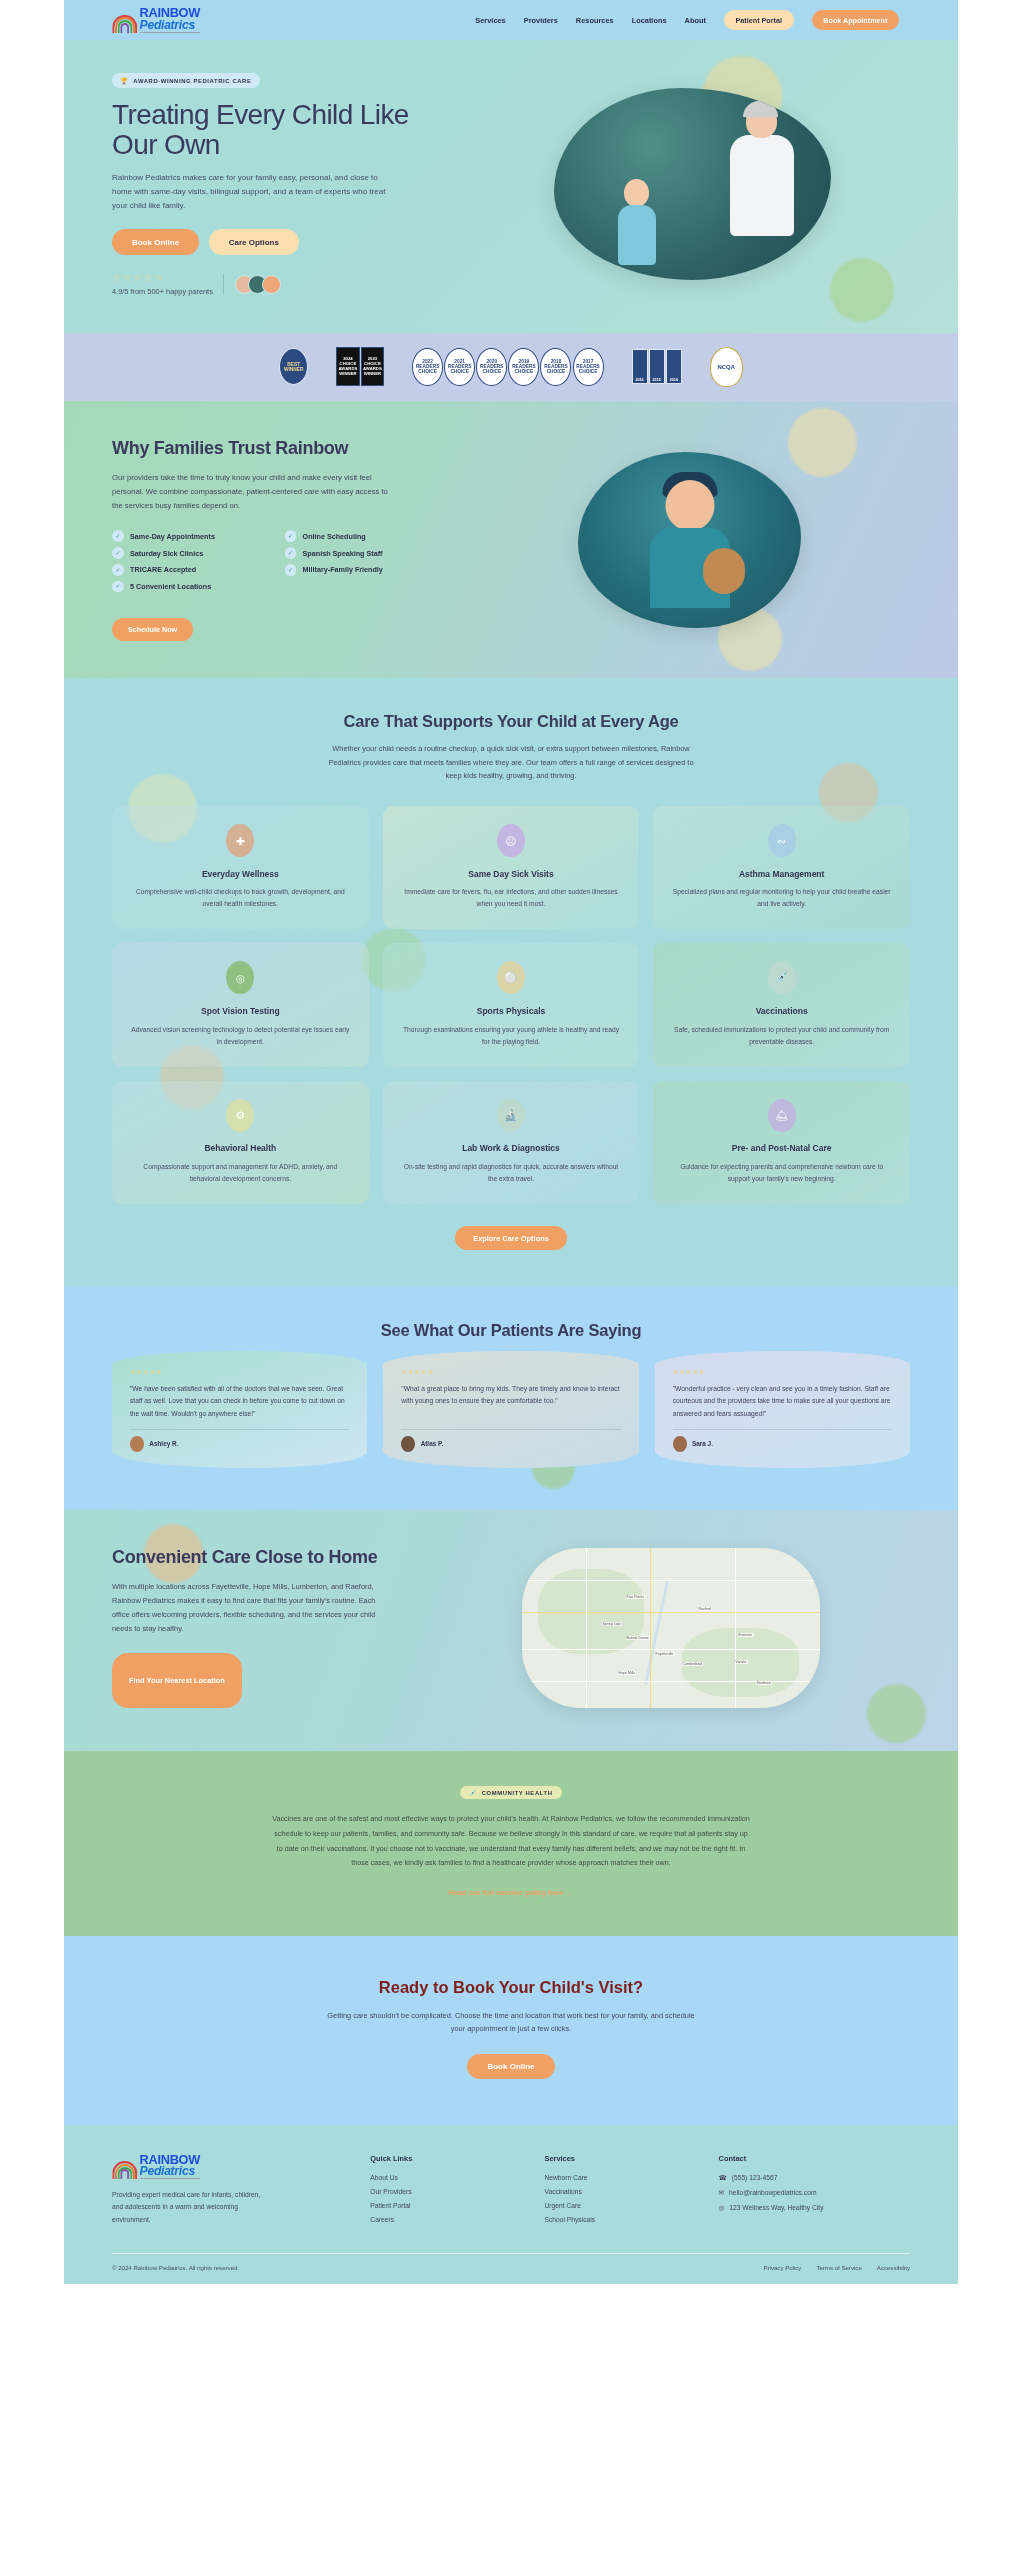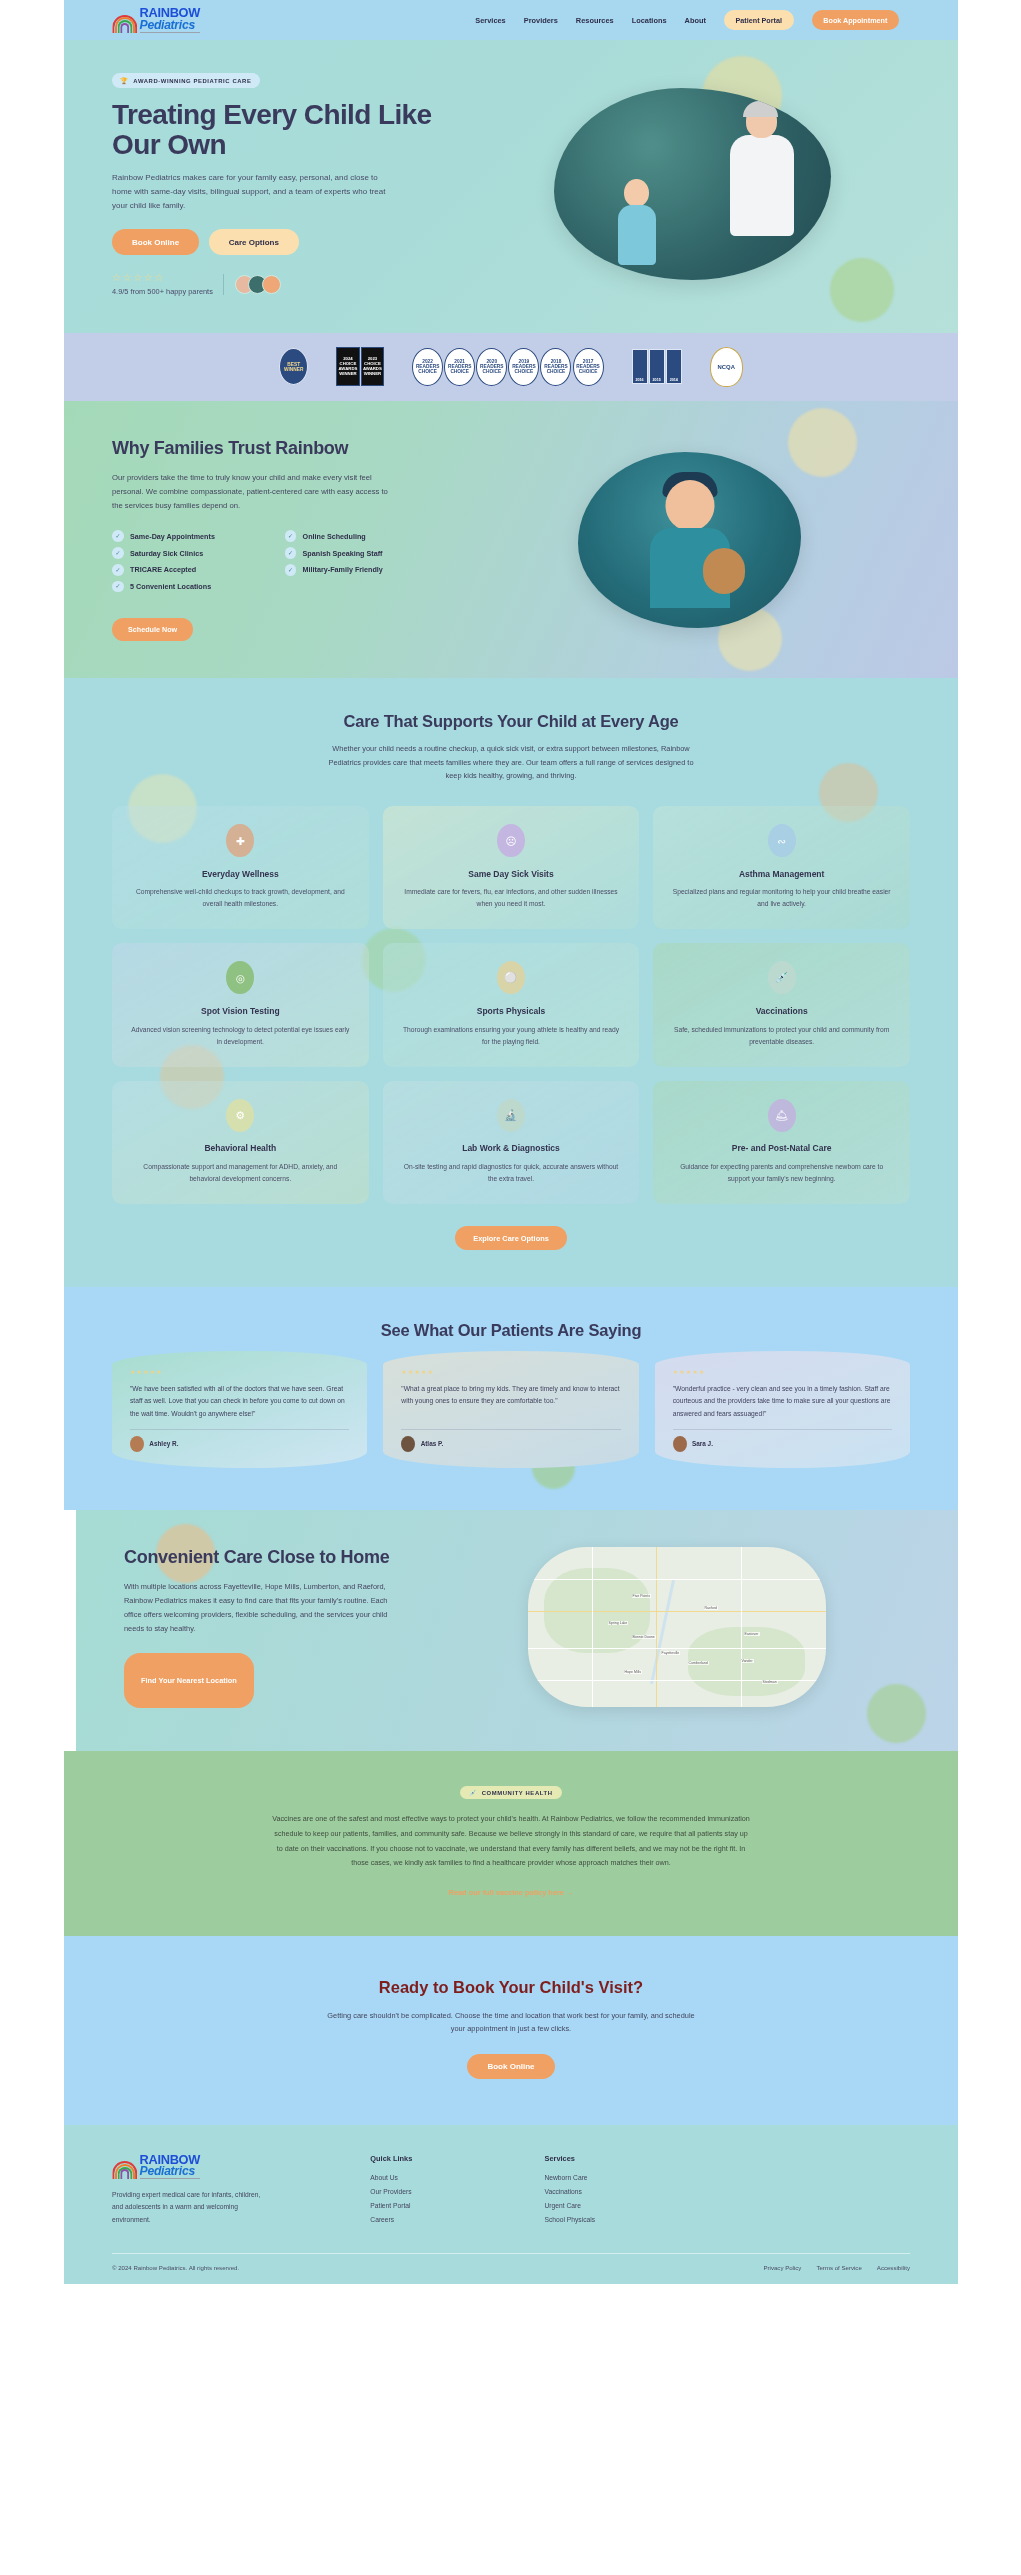--- a/index.html
+++ b/index.html
@@ -40,21 +40,21 @@
   }
   .blob { position:absolute; border-radius:50%; filter:blur(1.1px); pointer-events:none; }
   .hero-left { width:341px; position:relative; z-index:2; }
   .pill {
     display:inline-flex; align-items:center; gap:4.3px; background:#cfe9f6;
     border-radius:10.6px; padding:3.7px 8.5px; font-size:5.9px; font-weight:700;
     letter-spacing:0.6px; color:#2f2e4a; margin-bottom:11.7px;
   }
   .pill .ic { color:#f0a063; font-size:6.4px; }
   h1.hero-title {
-    font-size:28px; font-weight:700; line-height:1.06; color:#3a3a5c;
+    font-size:28px; font-weight:400; line-height:1.06; color:#3a3a5c;
     letter-spacing:-0.6px; margin-bottom:11.7px;
   }
   .hero-sub { font-size:8px; line-height:1.75; color:#4a4a68; max-width:287px; margin-bottom:16px; }
   .hero-btns { display:flex; gap:9.6px; margin-bottom:18px; }
   .btn-lg { border-radius:17px; padding:8.5px 20px; font-size:8px; font-weight:700; }
   .btn-primary { background:#f0a063; color:#fff; }
   .btn-secondary { background:#fcdfae; color:#2f2e4a; }
   .rating-row { display:flex; align-items:center; gap:10.6px; }
   .stars { color:#f5d98a; font-size:10px; letter-spacing:1.6px; line-height:1; }
   .rating-text { font-size:7.4px; color:#4a4a68; margin-top:3.7px; }
@@ -136,21 +136,21 @@
   .t2 { background:linear-gradient(160deg,#d7dfd9 0%,#cddde2 60%,#c7dbe6 100%); }
   .t3 { background:linear-gradient(160deg,#d4dbef 0%,#cfe0ef 60%,#c9e2f3 100%); }
   .testi-stars { color:#f3d37e; font-size:5.9px; letter-spacing:1.3px; margin-bottom:8.5px; }
   .testi-quote { font-size:6.7px; line-height:1.85; color:#3f3f5c; flex:1; }
   .testi-rule { height:0.5px; background:rgba(120,120,150,.25); margin:8.5px 0 6.4px; }
   .testi-author { display:flex; align-items:center; gap:5.3px; }
   .testi-av { width:14px; height:16px; border-radius:50%; background:#b57b52; }
   .testi-name { font-size:6.4px; font-weight:700; color:#33324f; }
 
   
-  .loc { background:linear-gradient(110deg,#a6dcd4 0%,#aed8dc 45%,#bcd4e8 100%); padding:37px 48px 43px; display:flex; align-items:flex-start; gap:21px; position:relative; overflow:hidden;margin-left:12px; }
+  .loc { background:linear-gradient(110deg,#a6dcd4 0%,#aed8dc 45%,#bcd4e8 100%); padding:37px 48px 43px; display:flex; align-items:flex-end; gap:21px; position:relative; overflow:hidden; }
   .loc-left { width:298px; position:relative; z-index:2; }
   .loc-body { font-size:7.4px; line-height:1.9; color:#45455f; margin-bottom:17px; max-width:271px; }
   .btn-loc { background:#f0a063; color:#fff; border-radius:16px; padding:23px 17px; font-size:7.4px; font-weight:700; }
   .map-wrap { flex:1; position:relative; z-index:2; display:flex; justify-content:center; }
   .map {
     width:298px; height:160px; border-radius:59px; overflow:hidden; position:relative;
     background:#e9eee4; box-shadow:0 4.3px 16px rgba(0,0,0,.10);
   }
   .map .water { position:absolute; background:#cfe3ef; }
   .map .green { position:absolute; background:#d6e6cc; border-radius:40%; }
@@ -497,20 +497,35 @@
         <a class="foot-li">Patient Portal</a>
         <a class="foot-li">Careers</a>
       </div>
       <div>
         <div class="foot-h">Services</div>
         <a class="foot-li">Newborn Care</a>
         <a class="foot-li">Vaccinations</a>
         <a class="foot-li">Urgent Care</a>
         <a class="foot-li">School Physicals</a>
       </div>
+      <div>
+        <div class="foot-h">Contact</div>
+        <div class="foot-ci">
+              <span>☎</span>
+              <span>(555) 123-4567</span>
+            </div>
+        <div class="foot-ci">
+              <span>✉</span>
+              <span>hello@rainbowpediatrics.com</span>
+            </div>
+        <div class="foot-ci">
+              <span>◎</span>
+              <span>123 Wellness Way, Healthy City</span>
+            </div>
+      </div>
     </div>
     <div class="foot-bottom">
       <div class="copy">© 2024 Rainbow Pediatrics. All rights reserved.</div>
       <div class="legal">
         <a>Privacy Policy</a>
         <a>Terms of Service</a>
         <a>Accessibility</a>
       </div>
     </div>
   </div>

